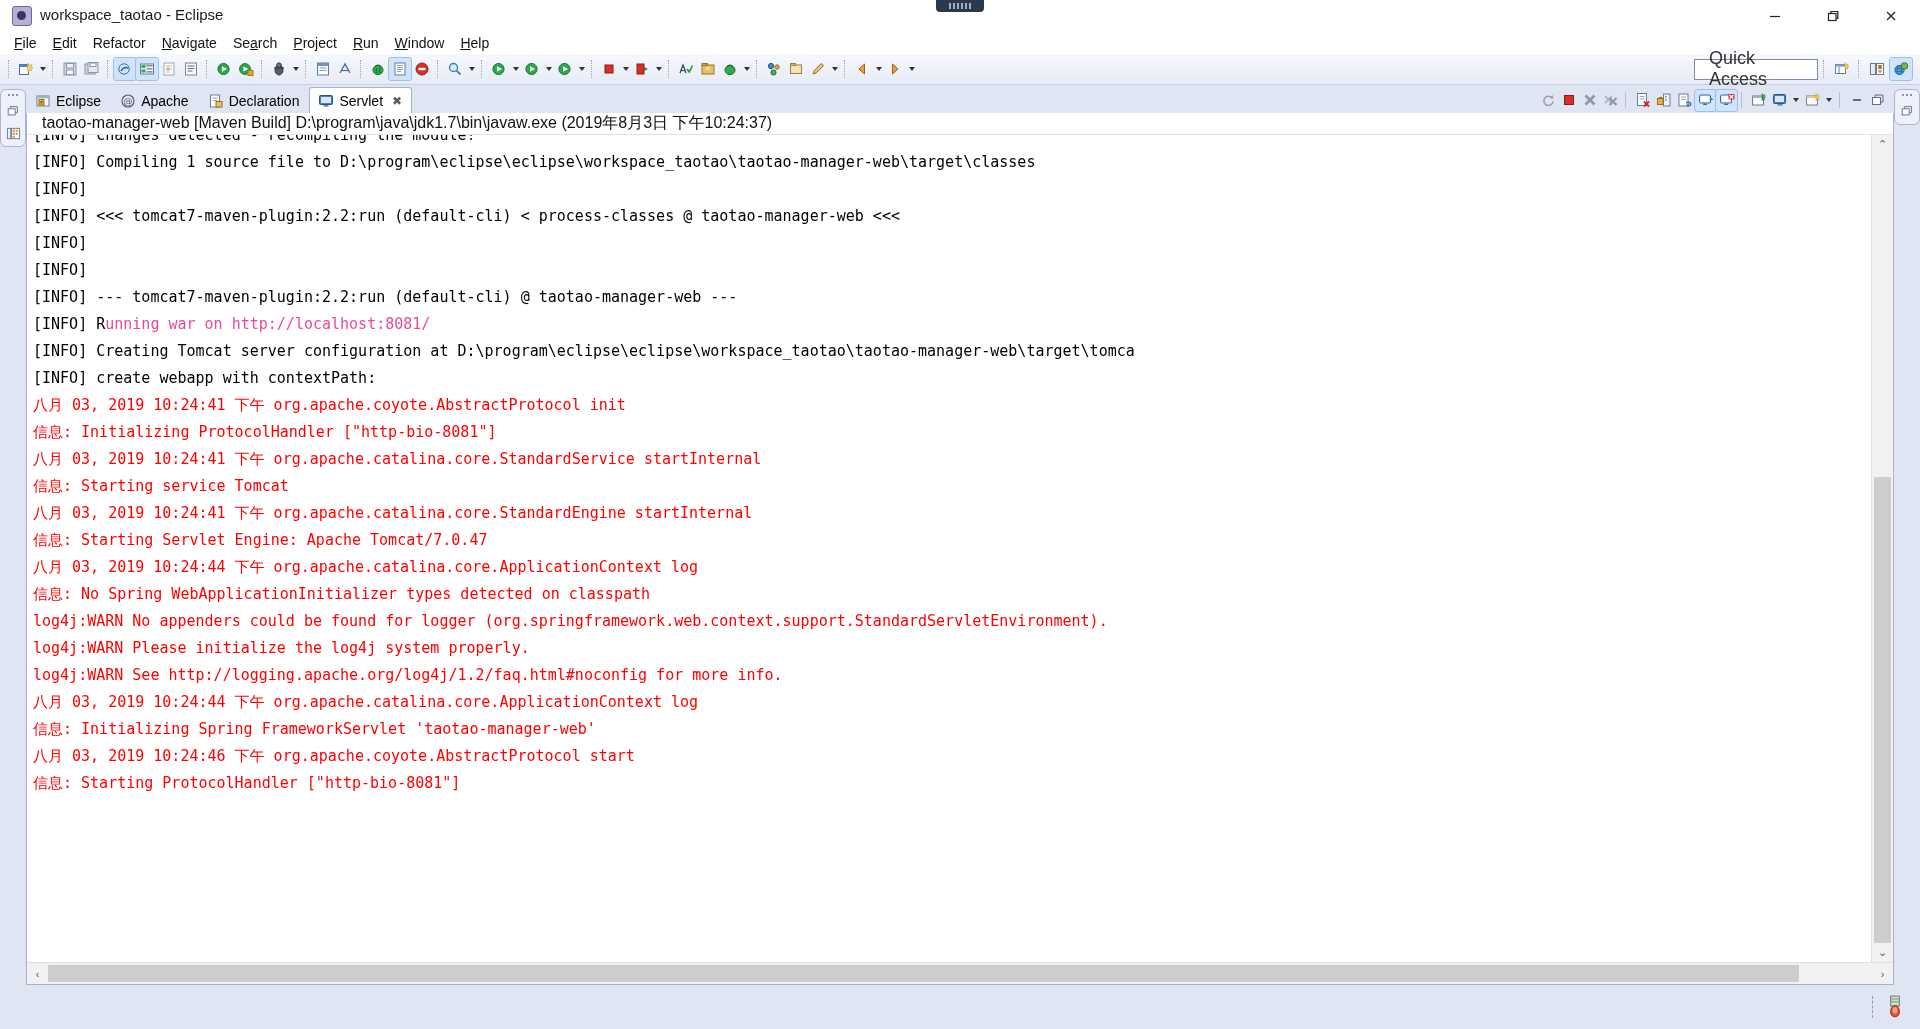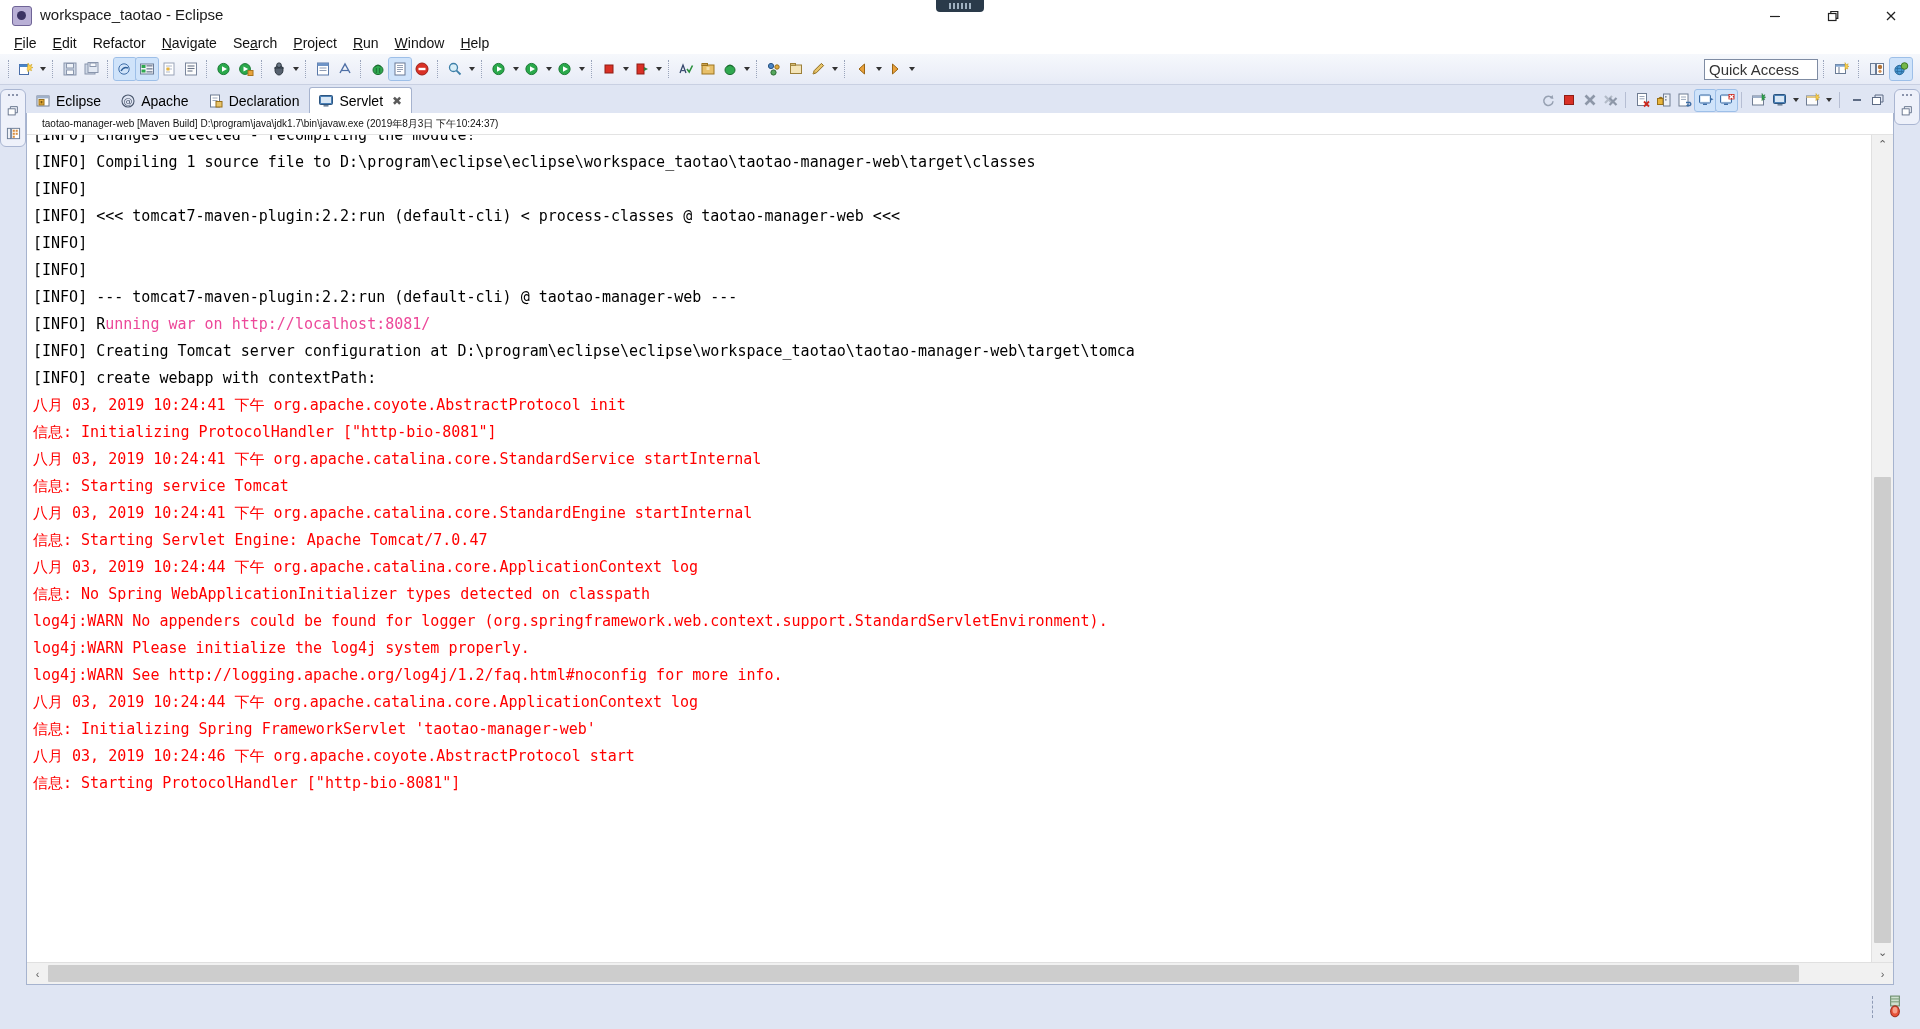--- a/index.html
+++ b/index.html
@@ -108,23 +108,23 @@
   }
   .ico { width: 16px; height: 16px; display:block; }
 
   .quick-access-wrap {
     margin-left: auto; display:flex; align-items:center; gap:2px; padding-right:4px;
   }
   .quick-access {
     width: 108px; height: 19px;
     background: #fff;
     border: 1px solid #7f8ca3;
-    font-size: 15px; color: #333;
+    font-size: 18px; color: #333;
     display: flex; align-items: center;
-    padding-left: 4px;
+    padding-left: 14px;
   }
   .persp-sep { width:2px;height:18px;border-left:1px dotted #9aa4bb;margin:0 3px;}
 
   
   .body-row { flex: 1; display: flex; min-height: 0; }
 
   
   .left-trim {
     width: 26px; min-width: 26px;
     background: #dfe5f3;
@@ -197,21 +197,21 @@
     background: #ffffff;
     border: 1px solid #a6b3ce;
     border-top: none;
     display: flex; flex-direction: column;
     margin-right: 0;
   }
   .console-titlebar {
     height: 21px; min-height: 21px;
     background: #ffffff;
     display: flex; align-items: center;
-    font-size: 10px; color: #111;
+    font-size: 16px; color: #111;
     padding-left: 6px;
     border-bottom: 1px solid #e3e3e3;
     white-space: nowrap; overflow: hidden;
   }
   .console-titlebar .bar-accent {
     width: 3px; height: 17px; background: #d14836; margin-right: 6px;
     opacity: .0;
   }
   .console-body {
     flex: 1; min-height: 0;

